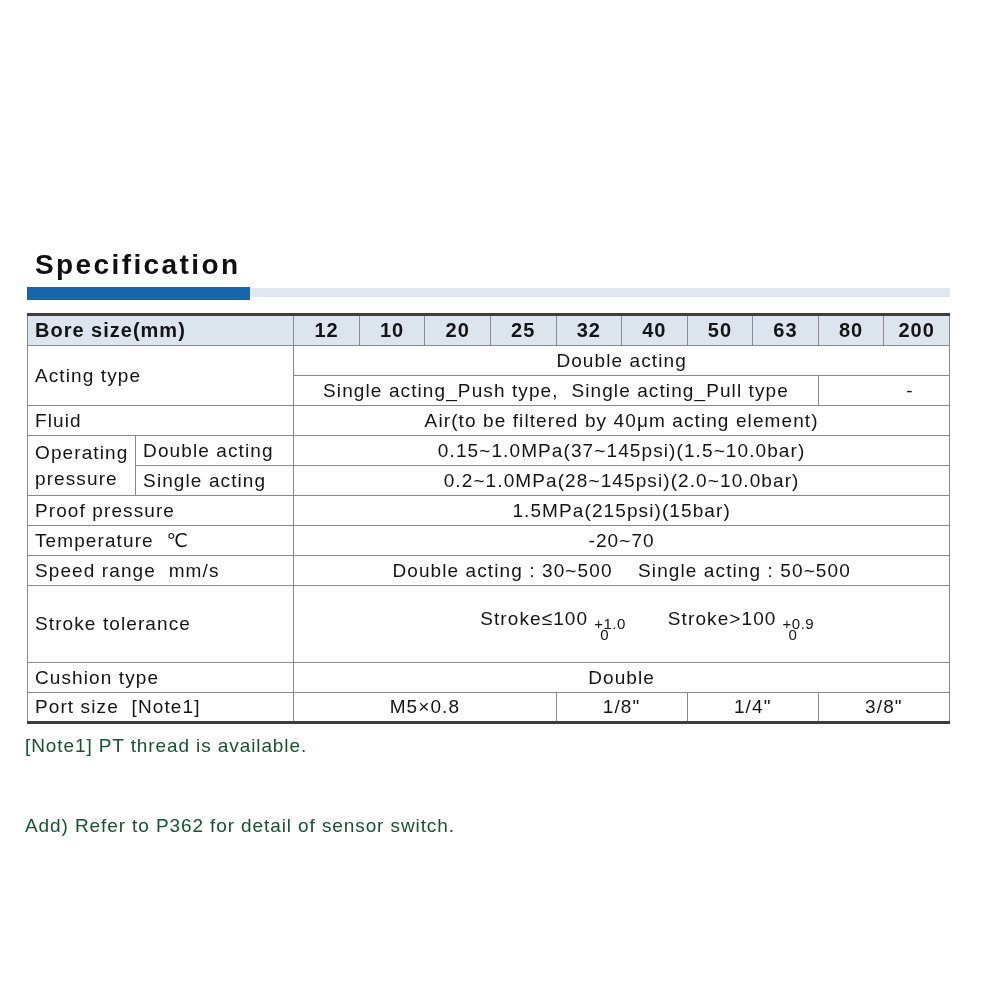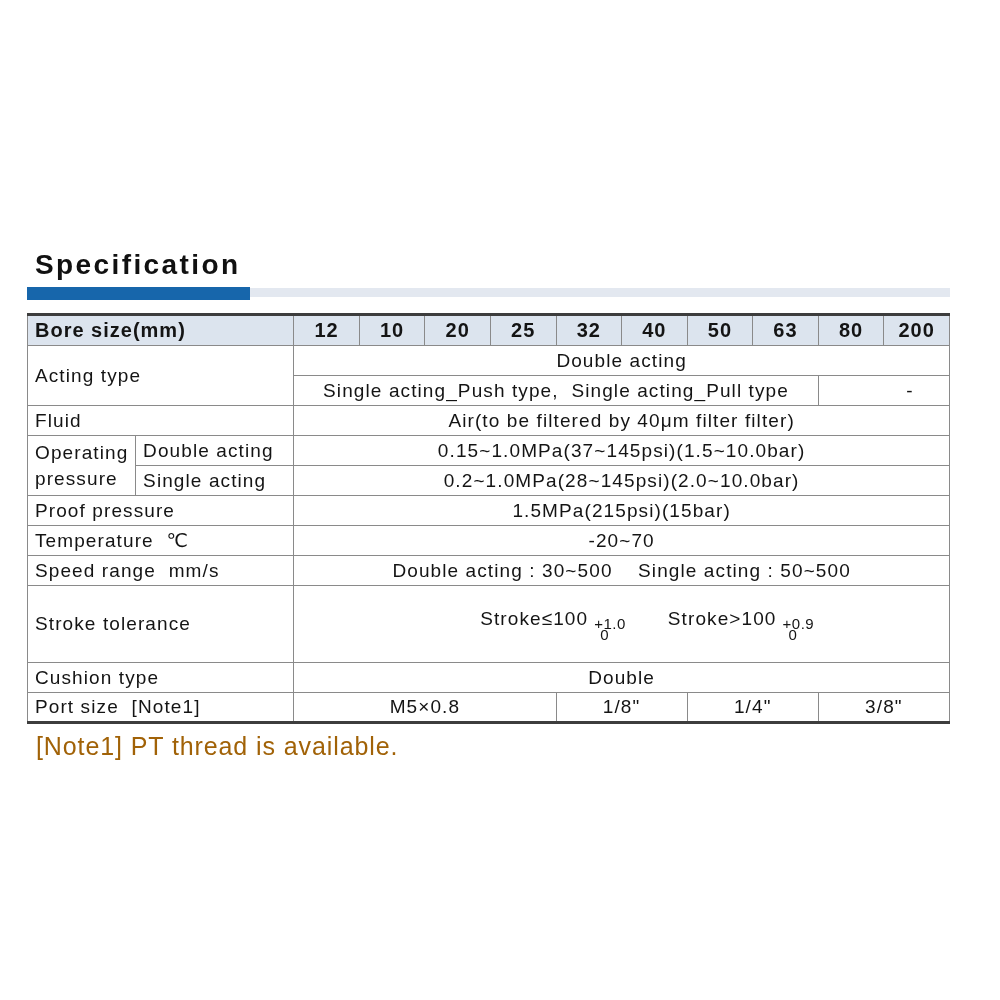--- a/index.html
+++ b/index.html
@@ -93,27 +93,27 @@
     font-size: 15px;
     line-height: 11px;
     letter-spacing: 0.5px;
     margin-left: 6px;
     vertical-align: -4px;
   }
   .tol .tol-sub { padding-left: 6px; }
   .tolgap { display: inline-block; width: 42px; }
   .notes {
     position: absolute;
-    left: 36px;
+    left: 25px;
     top: 680px;
-    font-size: 25px;
+    font-size: 19px;
     letter-spacing: 0.9px;
     line-height: 26.5px;
     white-space: pre;
-    color: #a16207;
+    color: #14532d;
   }
 </style>
 </head>
 <body>
 
 <div class="page">
 
   <div class="title">Specification</div>
 
   <div class="title-bar">
@@ -156,21 +156,21 @@
       <td colspan="2" rowspan="2" class="left">Acting type</td>
       <td colspan="10">Double acting</td>
     </tr>
     <tr>
       <td colspan="8">Single acting_Push type,  Single acting_Pull type</td>
       <td colspan="2" class="dash-cell">-</td>
     </tr>
 
     <tr>
       <td colspan="2" class="left">Fluid</td>
-      <td colspan="10">Air(to be filtered by 40μm filter filter)</td>
+      <td colspan="10">Air(to be filtered by 40μm acting element)</td>
     </tr>
 
     <tr>
       <td rowspan="2" class="left oplabel"><span>Operating</span><br><span>pressure</span></td>
       <td class="left">Double acting</td>
       <td colspan="10">0.15~1.0MPa(37~145psi)(1.5~10.0bar)</td>
     </tr>
     <tr>
       <td class="left">Single acting</td>
       <td colspan="10">0.2~1.0MPa(28~145psi)(2.0~10.0bar)</td>
@@ -208,15 +208,16 @@
       <td colspan="4">M5×0.8</td>
       <td colspan="2">1/8"</td>
       <td colspan="2">1/4"</td>
       <td colspan="2">3/8"</td>
     </tr>
   </tbody>
     </table>
 
   <div class="notes">
     <div>[Note1] PT thread is available.</div>
+    <div>Add) Refer to P362 for detail of sensor switch.</div>
   </div>
 
 </div>
 
 </body></html>

